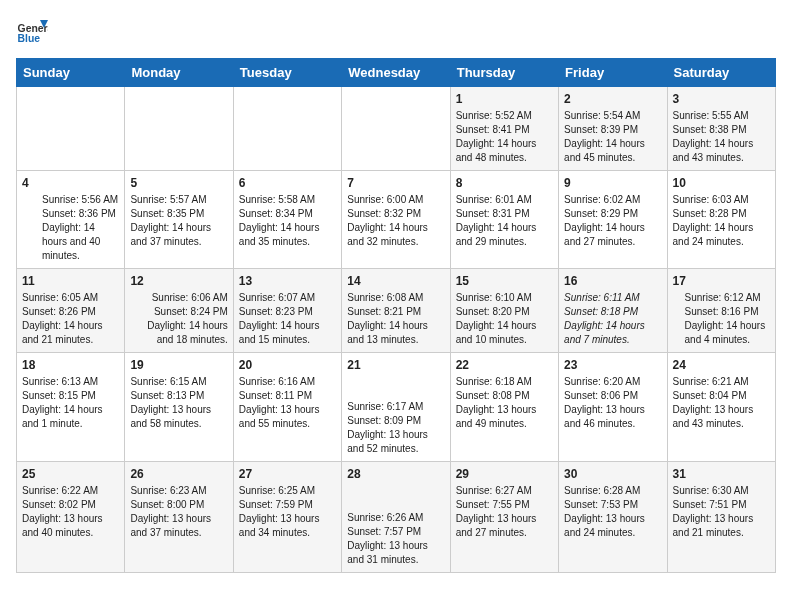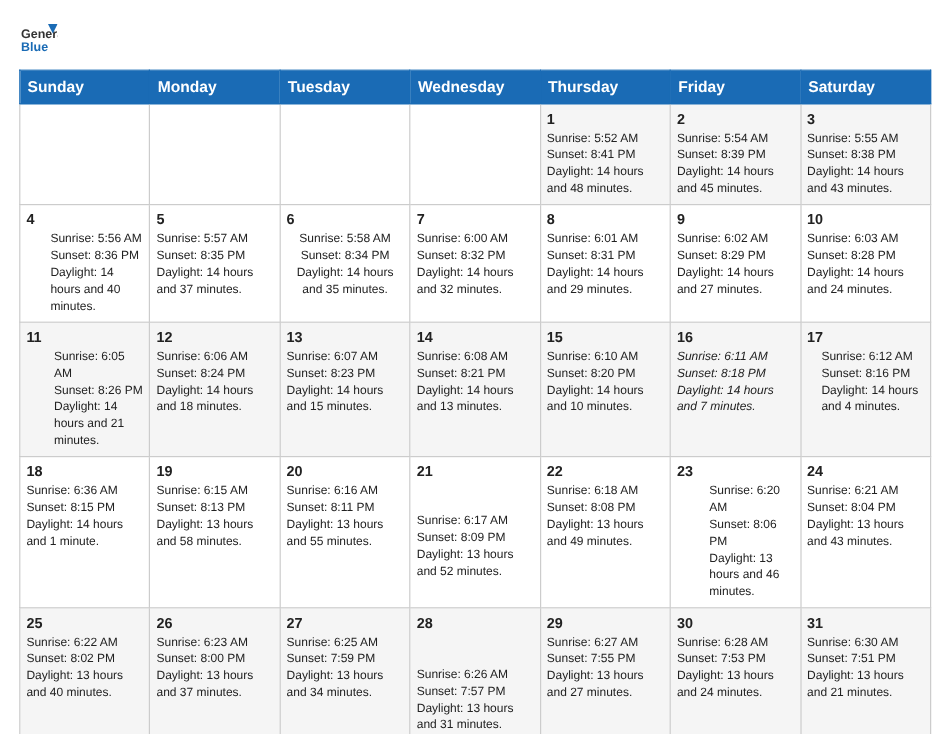--- a/index.html
+++ b/index.html
@@ -141,21 +141,21 @@
 Daylight: 14 hours and 40 minutes.</div>
         </td>
         <td>
           <span class="day-num">5</span>
           <div class="day-info" style="white-space: pre-line;">Sunrise: 5:57 AM
 Sunset: 8:35 PM
 Daylight: 14 hours and 37 minutes.</div>
         </td>
         <td>
           <span class="day-num">6</span>
-          <div class="day-info" style="white-space: pre-line; text-align: center;">Sunrise: 5:58 AM
+          <div class="day-info" style="white-space: pre-line;">Sunrise: 5:58 AM
 Sunset: 8:34 PM
 Daylight: 14 hours and 35 minutes.</div>
         </td>
         <td>
           <span class="day-num">7</span>
           <div class="day-info" style="white-space: pre-line;">Sunrise: 6:00 AM
 Sunset: 8:32 PM
 Daylight: 14 hours and 32 minutes.</div>
         </td>
         <td>
@@ -173,27 +173,27 @@
         <td>
           <span class="day-num">10</span>
           <div class="day-info" style="white-space: pre-line;">Sunrise: 6:03 AM
 Sunset: 8:28 PM
 Daylight: 14 hours and 24 minutes.</div>
         </td>
       </tr>
       <tr>
         <td>
           <span class="day-num">11</span>
-          <div class="day-info" style="white-space: pre-line; margin-left: 23px;">Sunrise: 6:05 AM
+          <div class="day-info" style="white-space: pre-line;">Sunrise: 6:05 AM
 Sunset: 8:26 PM
 Daylight: 14 hours and 21 minutes.</div>
         </td>
         <td>
           <span class="day-num">12</span>
-          <div class="day-info" style="white-space: pre-line;">Sunrise: 6:06 AM
+          <div class="day-info" style="white-space: pre-line; text-align: right;">Sunrise: 6:06 AM
 Sunset: 8:24 PM
 Daylight: 14 hours and 18 minutes.</div>
         </td>
         <td>
           <span class="day-num">13</span>
           <div class="day-info" style="white-space: pre-line;">Sunrise: 6:07 AM
 Sunset: 8:23 PM
 Daylight: 14 hours and 15 minutes.</div>
         </td>
         <td>
@@ -217,21 +217,21 @@
         <td>
           <span class="day-num">17</span>
           <div class="day-info" style="white-space: pre-line; margin-left: 12px;">Sunrise: 6:12 AM
 Sunset: 8:16 PM
 Daylight: 14 hours and 4 minutes.</div>
         </td>
       </tr>
       <tr>
         <td>
           <span class="day-num">18</span>
-          <div class="day-info" style="white-space: pre-line;">Sunrise: 6:36 AM
+          <div class="day-info" style="white-space: pre-line;">Sunrise: 6:13 AM
 Sunset: 8:15 PM
 Daylight: 14 hours and 1 minute.</div>
         </td>
         <td>
           <span class="day-num">19</span>
           <div class="day-info" style="white-space: pre-line;">Sunrise: 6:15 AM
 Sunset: 8:13 PM
 Daylight: 13 hours and 58 minutes.</div>
         </td>
         <td>
@@ -247,21 +247,21 @@
 Daylight: 13 hours and 52 minutes.</div>
         </td>
         <td>
           <span class="day-num">22</span>
           <div class="day-info" style="white-space: pre-line;">Sunrise: 6:18 AM
 Sunset: 8:08 PM
 Daylight: 13 hours and 49 minutes.</div>
         </td>
         <td>
           <span class="day-num">23</span>
-          <div class="day-info" style="white-space: pre-line; margin-left: 27px;">Sunrise: 6:20 AM
+          <div class="day-info" style="white-space: pre-line;">Sunrise: 6:20 AM
 Sunset: 8:06 PM
 Daylight: 13 hours and 46 minutes.</div>
         </td>
         <td>
           <span class="day-num">24</span>
           <div class="day-info" style="white-space: pre-line;">Sunrise: 6:21 AM
 Sunset: 8:04 PM
 Daylight: 13 hours and 43 minutes.</div>
         </td>
       </tr>

